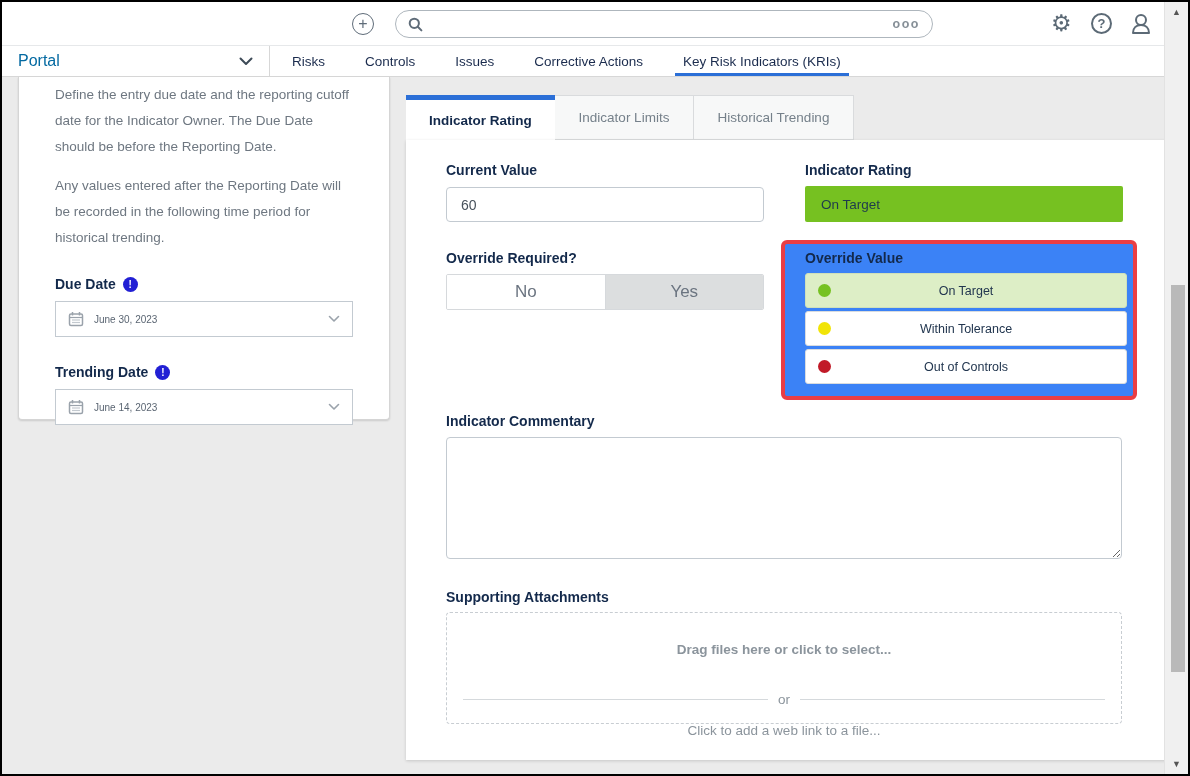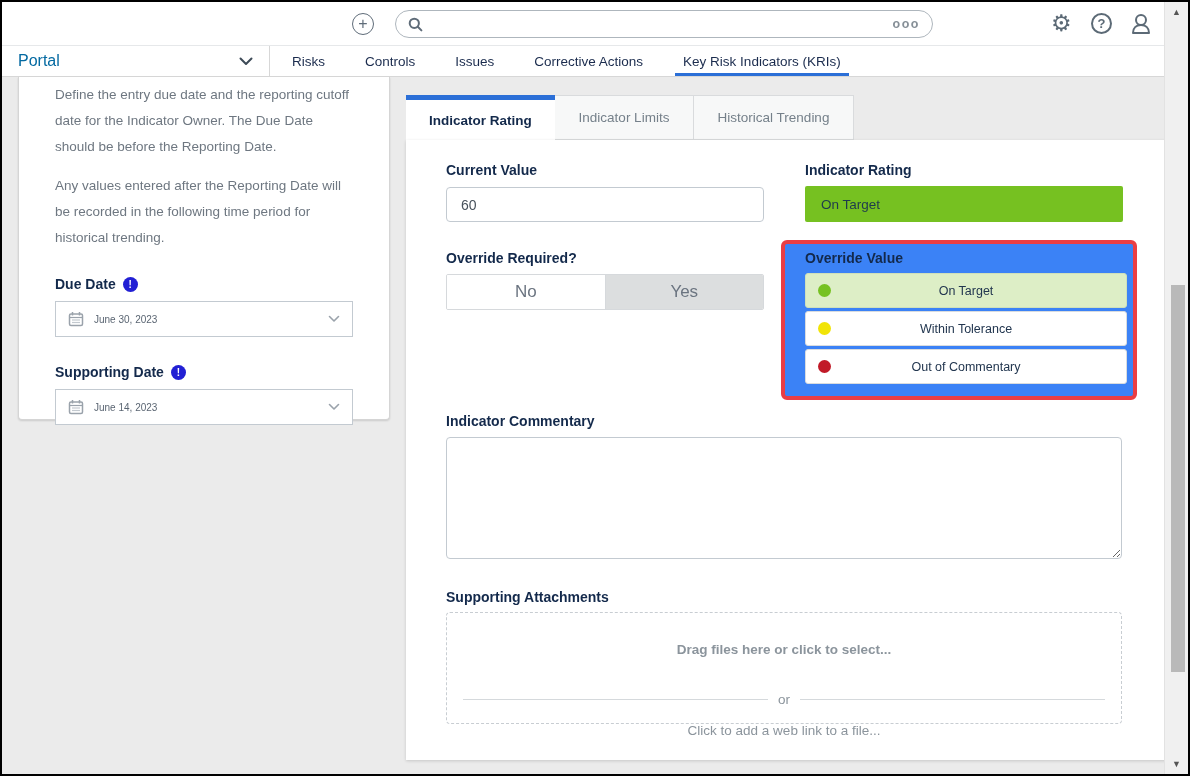--- a/index.html
+++ b/index.html
@@ -249,21 +249,21 @@
         <line x1="4" y1="9" x2="12" y2="9" stroke="#c3c9cf" stroke-width="1.2"></line>
         <line x1="4" y1="11.5" x2="12" y2="11.5" stroke="#c3c9cf" stroke-width="1.2"></line>
       </svg>
       <span>June 30, 2023</span>
       <svg class="icon chev" width="12" height="8" viewBox="0 0 12 8">
         <polyline points="1.5,1.5 6,6 10.5,1.5" fill="none" stroke="#9aa2ab" stroke-width="1.6" stroke-linecap="round" stroke-linejoin="round"></polyline>
       </svg>
     </div>
 
     <div class="field-label" style="margin-top:27px;">
-      <span>Supporting Date</span>
+      <span>Trending Date</span>
       <span class="info-badge">!</span>
     </div>
     <div class="date-field">
       <svg class="icon" width="16" height="16" viewBox="0 0 16 16">
         <rect x="1.5" y="3" width="13" height="11.5" rx="1.5" fill="none" stroke="#9aa2ab" stroke-width="1.5"></rect>
         <line x1="4.5" y1="1" x2="4.5" y2="4.5" stroke="#9aa2ab" stroke-width="1.5"></line>
         <line x1="11.5" y1="1" x2="11.5" y2="4.5" stroke="#9aa2ab" stroke-width="1.5"></line>
         <line x1="1.5" y1="6.5" x2="14.5" y2="6.5" stroke="#9aa2ab" stroke-width="1.2"></line>
         <line x1="4" y1="9" x2="12" y2="9" stroke="#c3c9cf" stroke-width="1.2"></line>
         <line x1="4" y1="11.5" x2="12" y2="11.5" stroke="#c3c9cf" stroke-width="1.2"></line>
@@ -304,21 +304,21 @@
           <div class="ov-row selected">
             <span class="dot" style="background: rgb(118, 193, 33);"></span>
             <span>On Target</span>
           </div>
           <div class="ov-row">
             <span class="dot" style="background: rgb(241, 228, 7);"></span>
             <span>Within Tolerance</span>
           </div>
           <div class="ov-row">
             <span class="dot" style="background: rgb(193, 26, 40);"></span>
-            <span>Out of Commentary</span>
+            <span>Out of Controls</span>
           </div>
         </div>
       </div>
 
       <div class="lbl" style="left:40px; top:273px;">Indicator Commentary</div>
       <textarea class="commentary" style=""></textarea>
 
       <div class="lbl" style="left:40px; top:449px;">Supporting Attachments</div>
       <div class="dropzone">
         <div class="dz-drag">Drag files here or click to select...</div>

